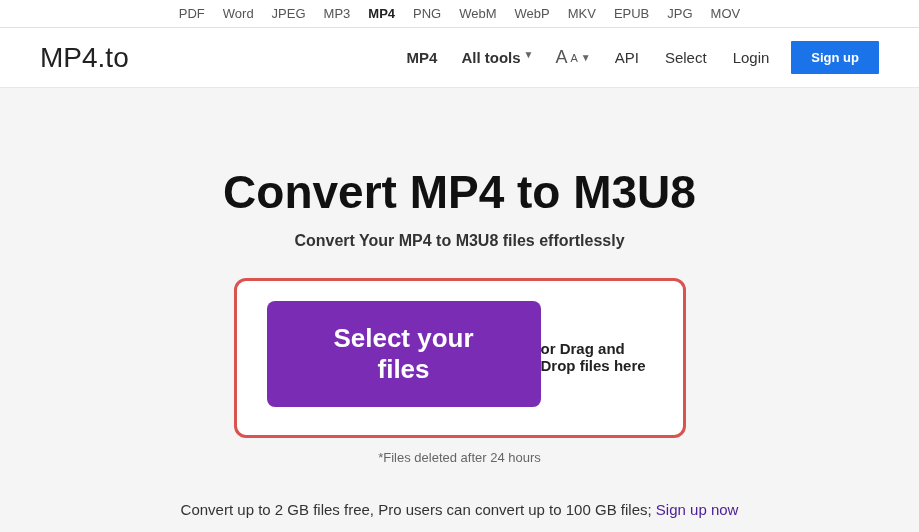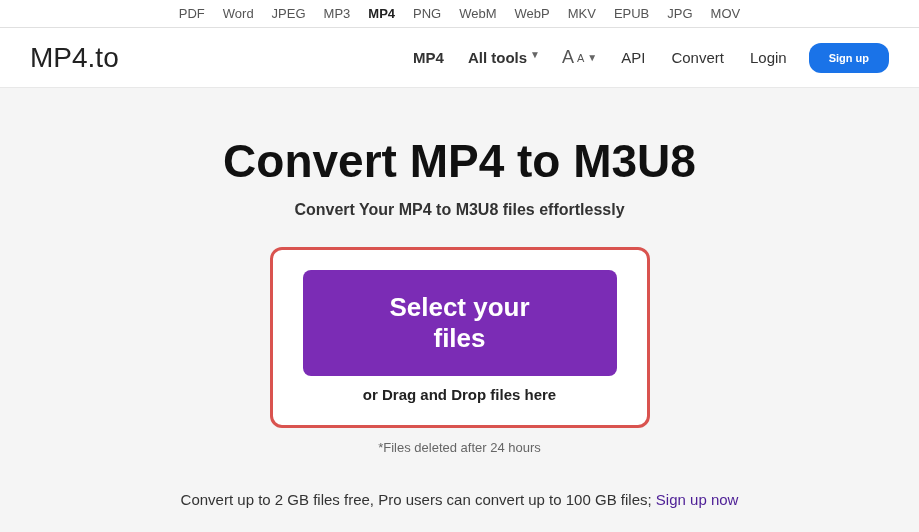--- a/index.html
+++ b/index.html
@@ -26,21 +26,21 @@
       font-weight: bold;
       color: #222;
     }
 
     
     .navbar {
       background: #fff;
       border-bottom: 1px solid #e8e8e8;
       display: flex;
       align-items: center;
-      padding: 0 30px;
+      padding: 0 40px;
       height: 60px;
       gap: 12px;
     }
     .logo {
       font-size: 28px;
       font-weight: 900;
       color: #7b2cb5;
       text-decoration: none;
       margin-right: 30px;
       white-space: nowrap;
@@ -79,61 +79,62 @@
       font-size: 16px;
       color: #333;
       cursor: pointer;
       padding: 6px 8px;
     }
     .translate-icon { font-size: 18px; color: #555; }
     .btn-signup {
       background: #1a73e8;
       color: #fff;
       border: none;
-      border-radius: 12px;
+      border-radius: 1px;
       padding: 9px 20px;
-      font-size: 11px;
+      font-size: 13px;
       font-weight: 700;
       cursor: pointer;
       margin-left: 6px;
     }
 
     
     .main-content {
       display: flex;
       flex-direction: column;
       align-items: center;
       padding: 48px 20px 30px;
       background: #f5f5f5;
     }
     .main-title {
       font-size: 46px;
       font-weight: 900;
       color: #111;
       margin-bottom: 14px;
       line-height: 1.1;
+      margin-top: 31px;
     }
     .main-subtitle {
       font-size: 16px;
       font-weight: 700;
       color: #333;
       text-align: center;
       margin-bottom: 28px;
     }
 
     
     .upload-area {
       border: 3px solid #d9534f;
       border-radius: 12px;
       background: #fff;
       padding: 20px 30px 18px;
       display: flex;
-      flex-direction: column;
-      align-items: center;
-      width: 380px;
+      flex-direction: row;
+      align-items: center;
+      width: 452px;
     }
     .select-btn {
       background: #7b2cb5;
       color: #fff;
       border: none;
       border-radius: 8px;
       padding: 22px 60px;
       font-size: 26px;
       font-weight: 600;
       cursor: pointer;
@@ -195,21 +196,21 @@
     <div class="nav-dropdown">
       <span>All tools</span>
       <span class="arrow">▼</span>
     </div>
     <div class="translate-btn">
       <span class="translate-icon">A</span>
       <span style="font-size:11px;color:#555;">A</span>
       <span class="arrow" style="font-size:10px;color:#666;">▼</span>
     </div>
     <a class="nav-link">API</a>
-    <a class="nav-link">Convert</a>
+    <a class="nav-link">Select</a>
     <a class="nav-link">Login</a>
     <button class="btn-signup">Sign up</button>
   </div>
 </nav>
 
 <div class="main-content">
   <h1 class="main-title">Convert MP4 to M3U8</h1>
   <p class="main-subtitle">Convert Your MP4 to M3U8 files effortlessly</p>
 
   <div class="upload-area">

